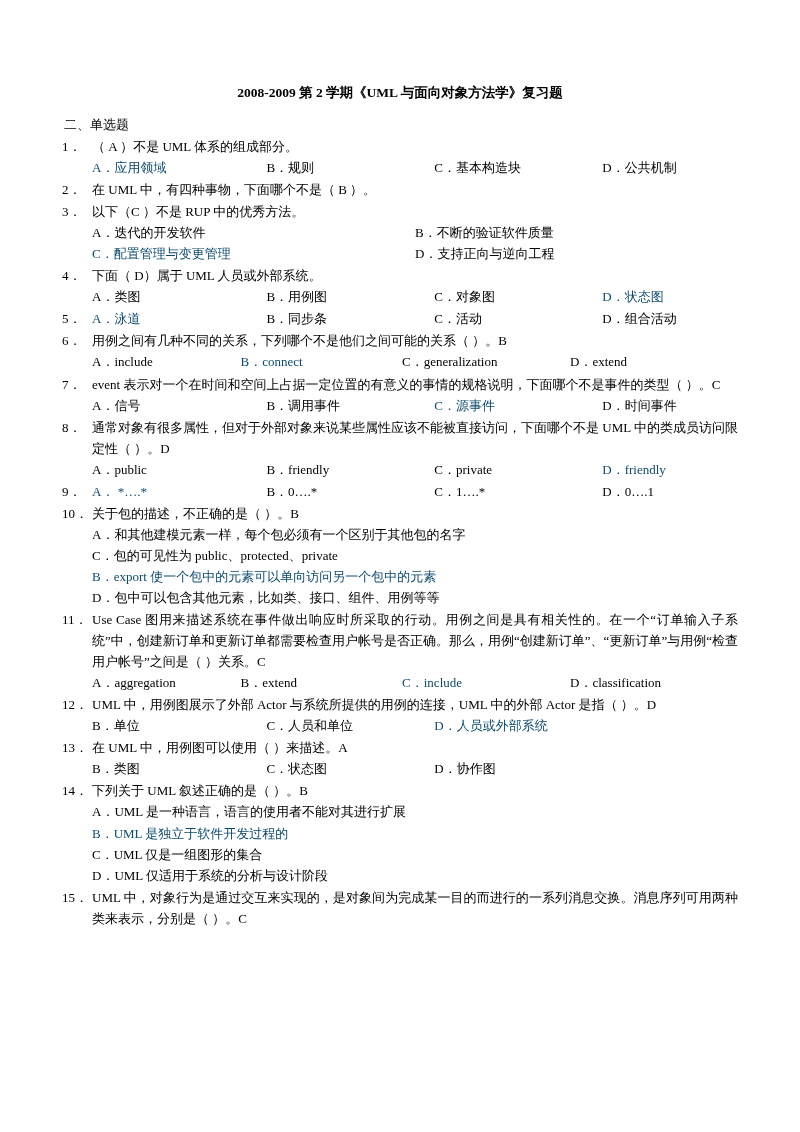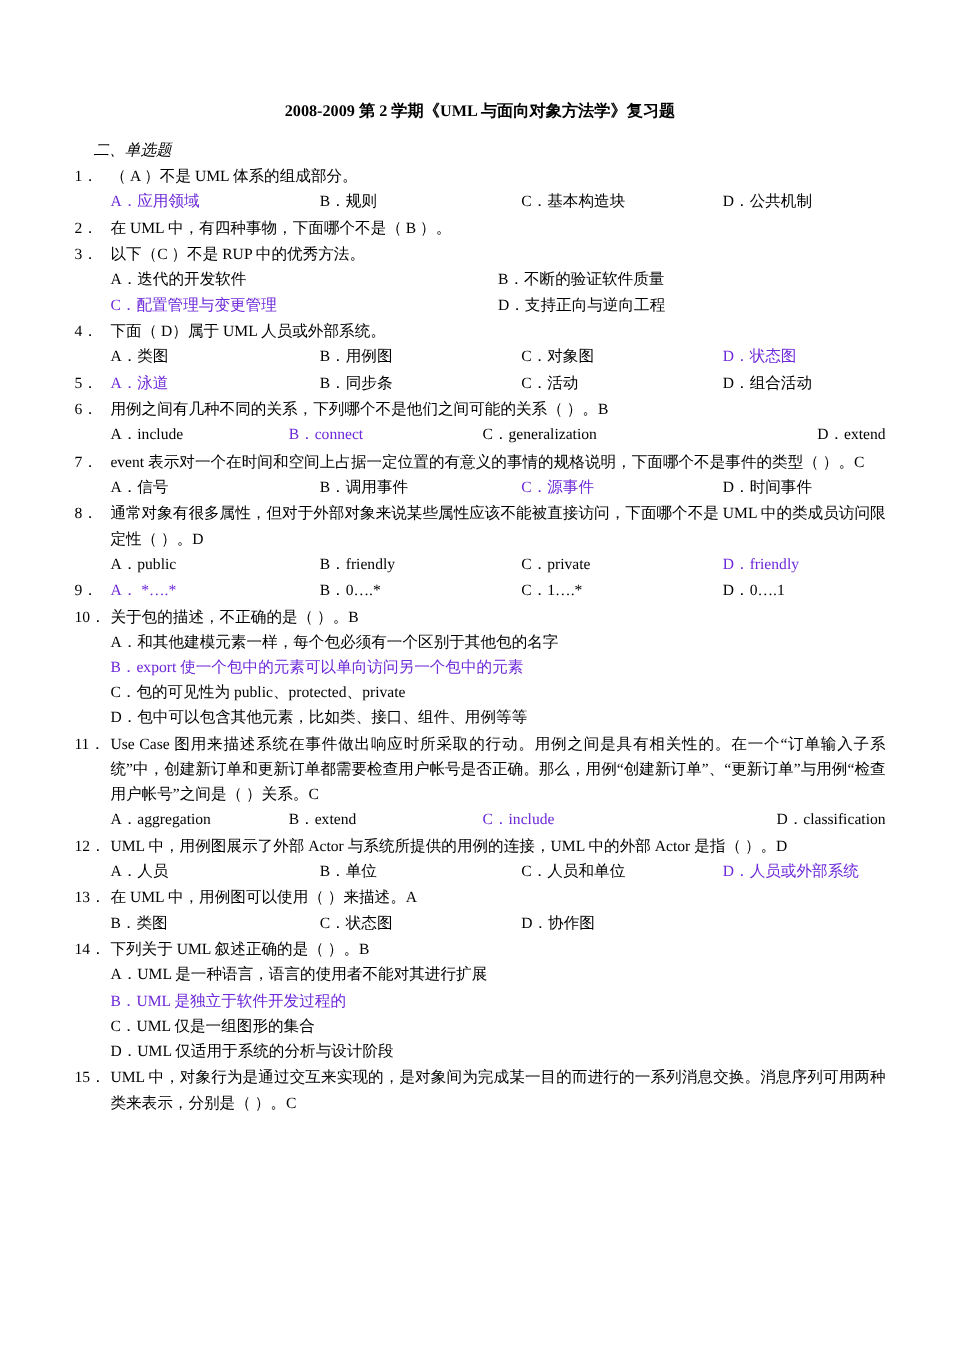--- a/index.html
+++ b/index.html
@@ -23,22 +23,21 @@
   }
   .doc-title {
     text-align: center;
     font-weight: bold;
     font-size: 13.5px;
     margin: 12px 0 14px 0;
     letter-spacing: 0px;
   }
   .section-label {
     font-size: 13px;
-    margin: 0 0 2px 16px;
-    font-style: italic;
+    margin: 0 0 2px 2px;
   }
   .q {
     display: flex;
     align-items: flex-start;
     margin-bottom: 1px;
   }
   .q-num {
     width: 30px;
     flex: 0 0 30px;
     text-align: left;
@@ -60,31 +59,31 @@
   .opt {
     white-space: nowrap;
   }
   
   .opts-4 .opt { width: 25%; }
   
   .opts-2 .opt { width: 50%; }
   
   .opt-line { white-space: nowrap; }
   .ans {
-    color: #6d28d9;
+    color: #0c4a6e;
     font-family: Liberation Serif, serif;
   }
   .opts-4.wide .opt:nth-child(1) { width: 27%; }
   .opts-4.wide .opt:nth-child(2) { width: 26%; }
   .opts-4.wide .opt:nth-child(3) { width: 26%; }
   .opts-4.wide .opt:nth-child(4) { width: 21%; }
   .opts-4.narrow .opt:nth-child(1) { width: 23%; }
   .opts-4.narrow .opt:nth-child(2) { width: 25%; }
   .opts-4.narrow .opt:nth-child(3) { width: 26%; }
-  .opts-4.narrow .opt:nth-child(4) { width: 26%; text-align: right; }
+  .opts-4.narrow .opt:nth-child(4) { width: 26%; }
   .q-body p { margin: 0; }
 </style>
 </head>
 <body>
 
 <div class="page">
 
   <div class="doc-title">2008-2009 第 2 学期《UML 与面向对象方法学》复习题</div>
 
   <div class="section-label">二、单选题</div>
@@ -190,43 +189,42 @@
             <span class="opt">C．1….*</span>
             <span class="opt">D．0….1</span>
           </div>
         </div>
       </div>
       <div class="q">
         <div class="q-num">10．</div>
         <div class="q-body">
           <p class="stem">关于包的描述，不正确的是（     ）。B</p>
           <p class="opt-line">A．和其他建模元素一样，每个包必须有一个区别于其他包的名字</p>
+          <p class="opt-line">C．包的可见性为 public、protected、private</p>
           <p class="opt-line ans">B．export 使一个包中的元素可以单向访问另一个包中的元素</p>
-          <p class="opt-line">C．包的可见性为 public、protected、private</p>
           <p class="opt-line">D．包中可以包含其他元素，比如类、接口、组件、用例等等</p>
         </div>
       </div>
       <div class="q">
         <div class="q-num">11．</div>
         <div class="q-body">
           <p class="stem">Use Case 图用来描述系统在事件做出响应时所采取的行动。用例之间是具有相关性的。在一个“订单输入子系统”中，创建新订单和更新订单都需要检查用户帐号是否正确。那么，用例“创建新订单”、“更新订单”与用例“检查用户帐号”之间是（      ）关系。C</p>
           <div class="opts opts-4 narrow">
             <span class="opt">A．aggregation</span>
             <span class="opt">B．extend</span>
             <span class="opt ans">C．include</span>
             <span class="opt">D．classification</span>
           </div>
         </div>
       </div>
       <div class="q">
         <div class="q-num">12．</div>
         <div class="q-body">
           <p class="stem">UML 中，用例图展示了外部 Actor 与系统所提供的用例的连接，UML 中的外部 Actor 是指（      ）。D</p>
           <div class="opts opts-4 wide">
-            <span class="opt">A．人员</span>
             <span class="opt">B．单位</span>
             <span class="opt">C．人员和单位</span>
             <span class="opt ans">D．人员或外部系统</span>
           </div>
         </div>
       </div>
       <div class="q">
         <div class="q-num">13．</div>
         <div class="q-body">
           <p class="stem">在 UML 中，用例图可以使用（      ）来描述。A</p>

